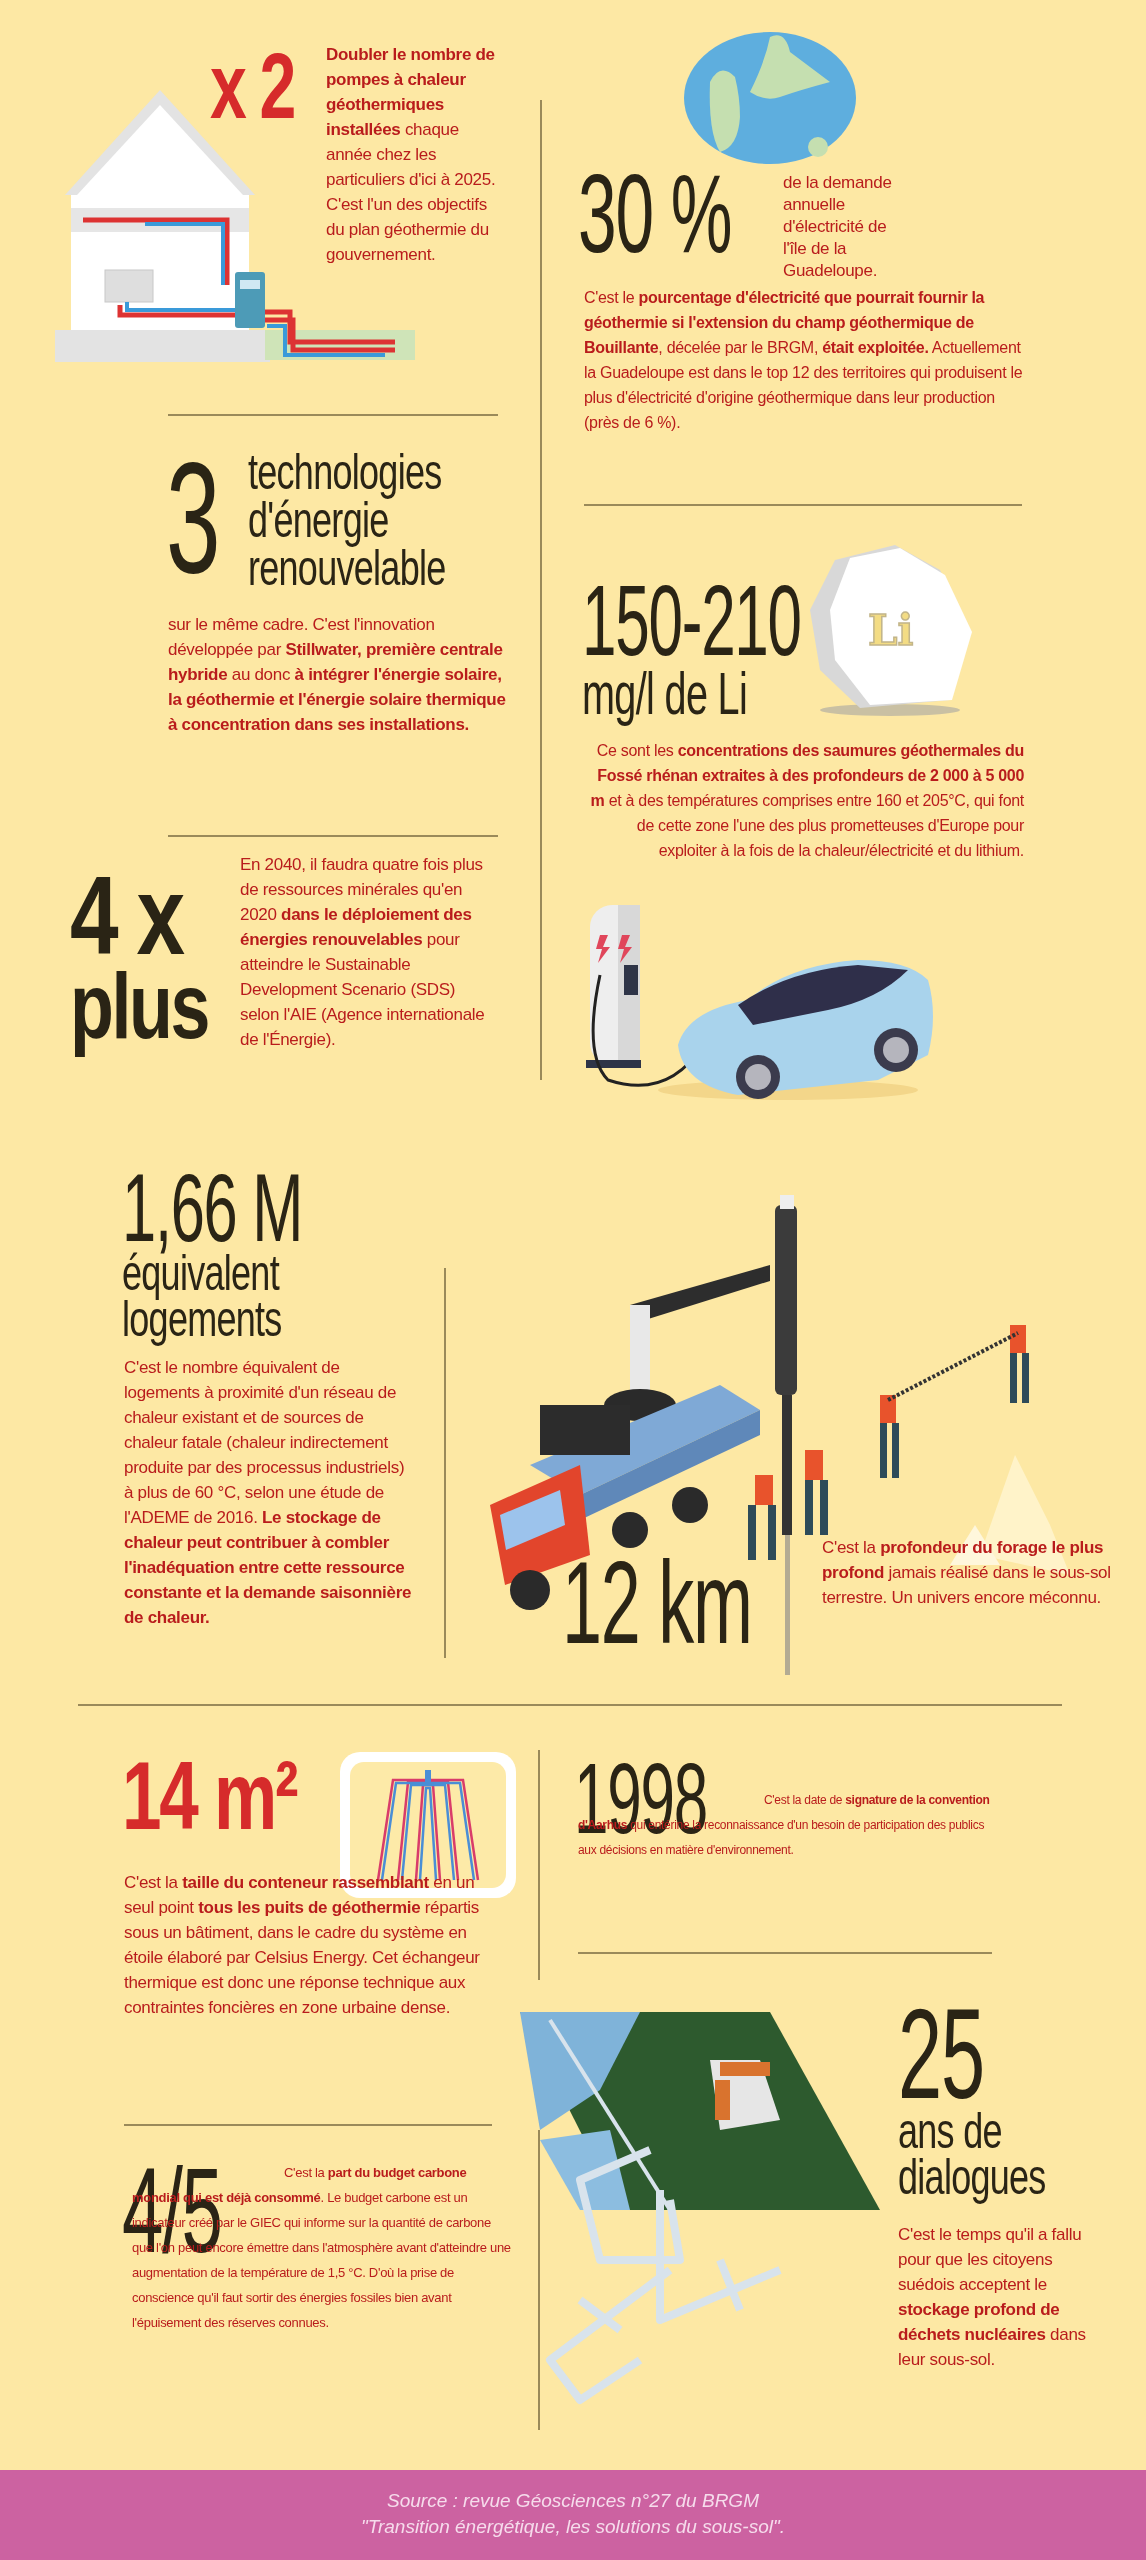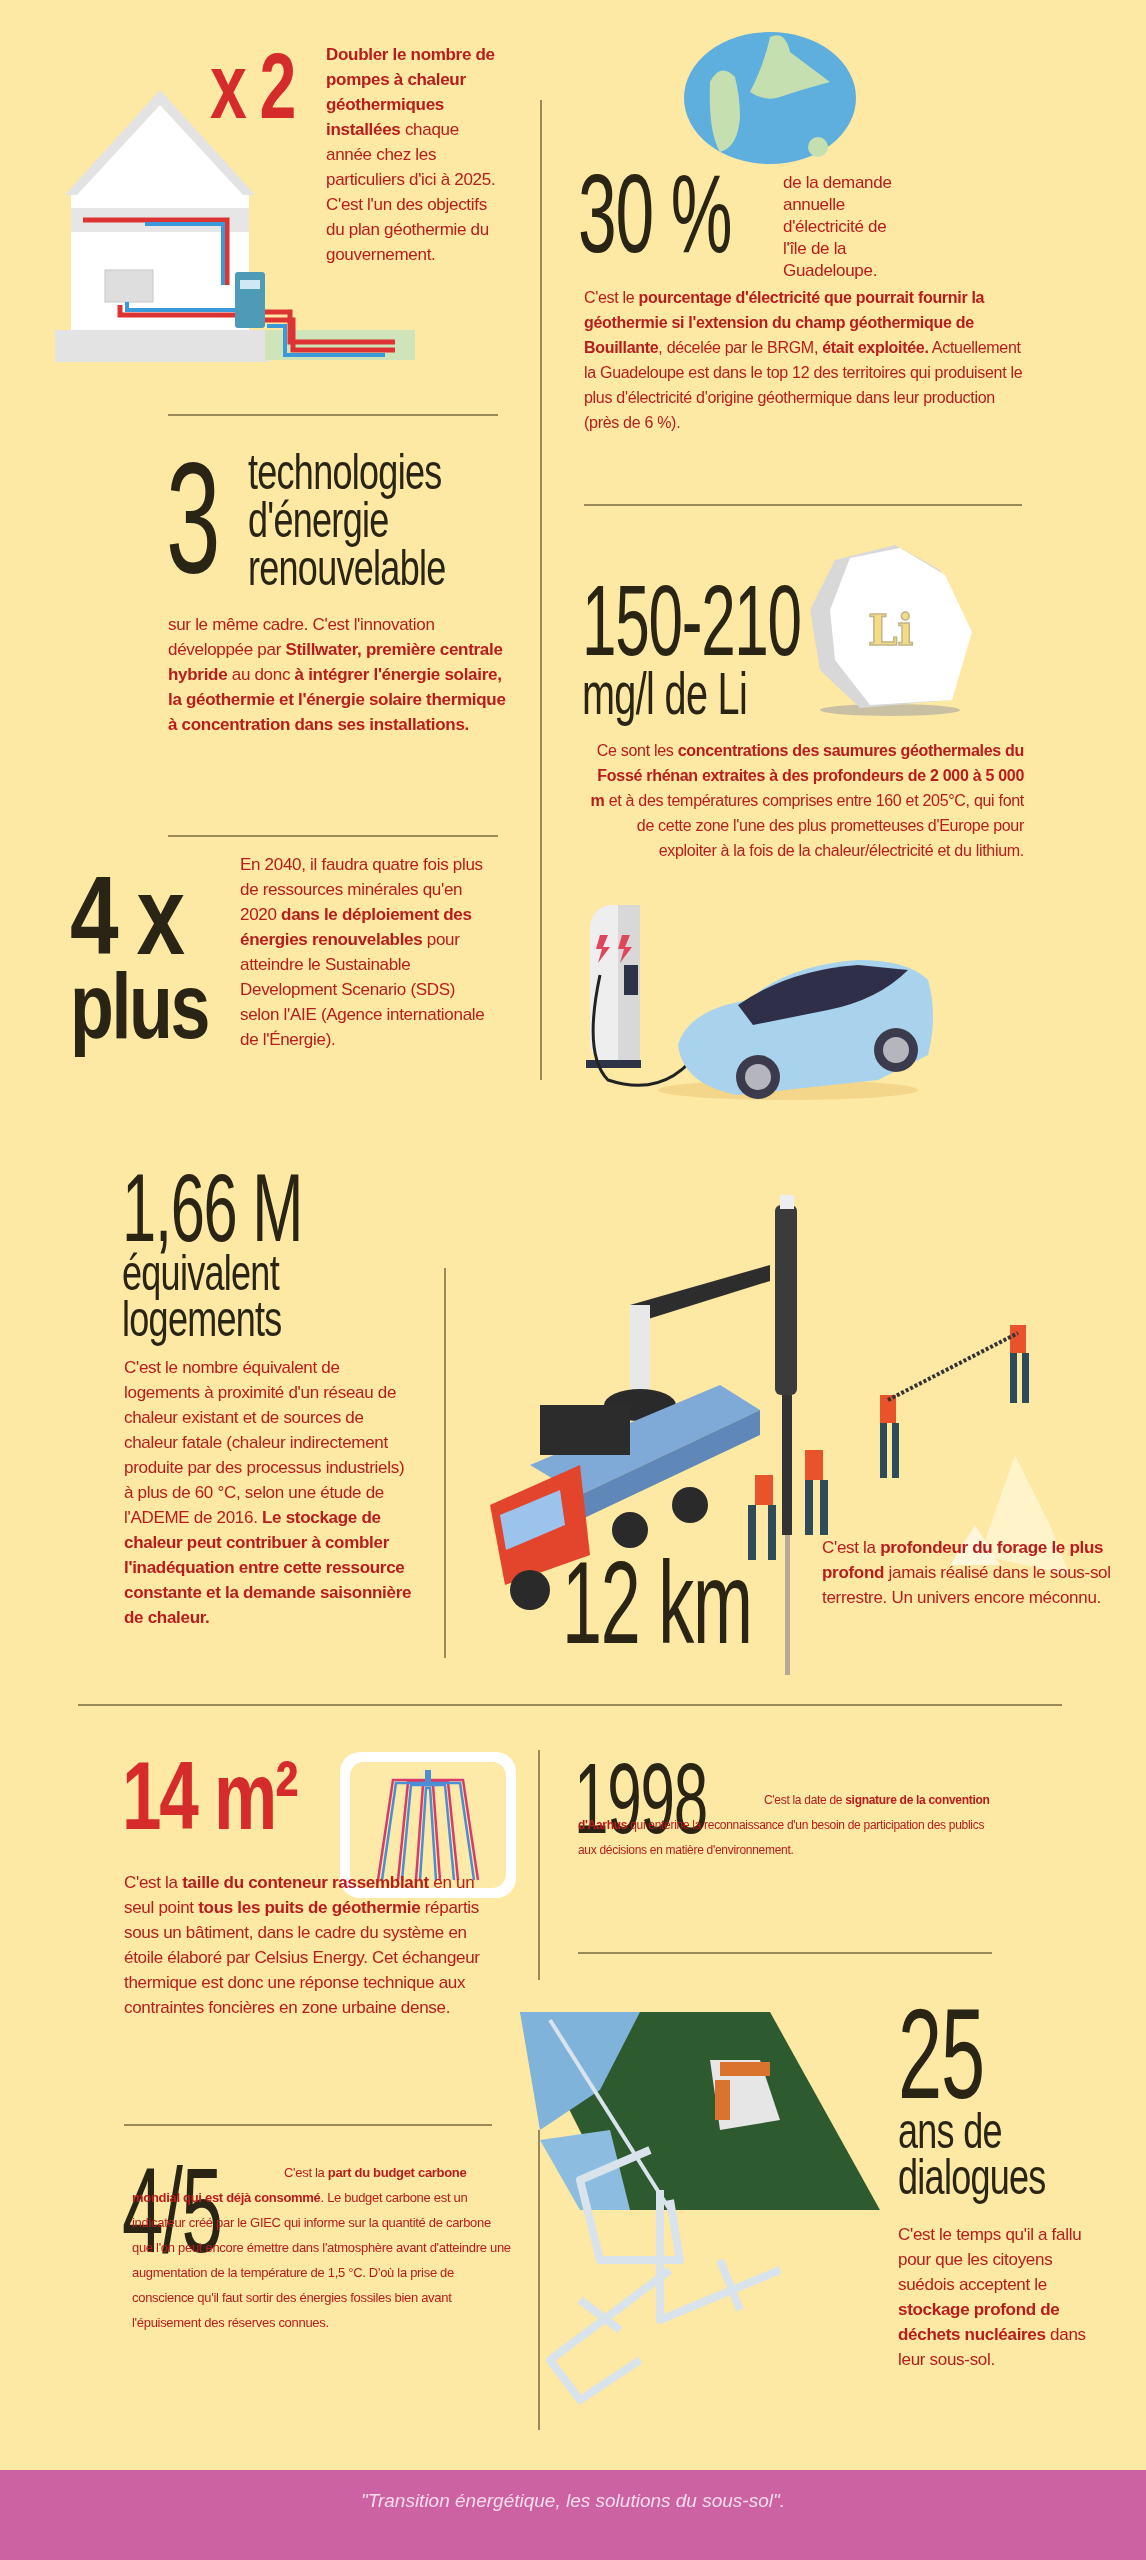--- a/index.html
+++ b/index.html
@@ -228,14 +228,15 @@
 </div>
 <div class="vline" style="left:538px;top:2130px;height:300px;"></div>
 
 <div class="hline" style="left:124px;top:2124px;width:368px;"></div>
 <div class="abs big" style="left:122px;top:2150px;font-size:120px;transform:scaleX(0.62);transform-origin:left top;">4/5</div>
 <div class="abs body-text" style="left:132px;top:2160px;width:380px;font-size:13px;line-height:25px;text-indent:152px;">
   <span>C'est la </span><b>part du budget carbone mondial qui est déjà consommé</b><span>. Le budget carbone est un indicateur créé par le GIEC qui informe sur la quantité de carbone que l'on peut encore émettre dans l'atmosphère avant d'atteindre une augmentation de la température de 1,5 °C. D'où la prise de conscience qu'il faut sortir des énergies fossiles bien avant l'épuisement des réserves connues.</span>
 </div>
 
 <div class="footer">
+  <div>Source : revue Géosciences n°27 du BRGM</div>
   <div>"Transition énergétique, les solutions du sous-sol".</div>
 </div>
 
 </body></html>

